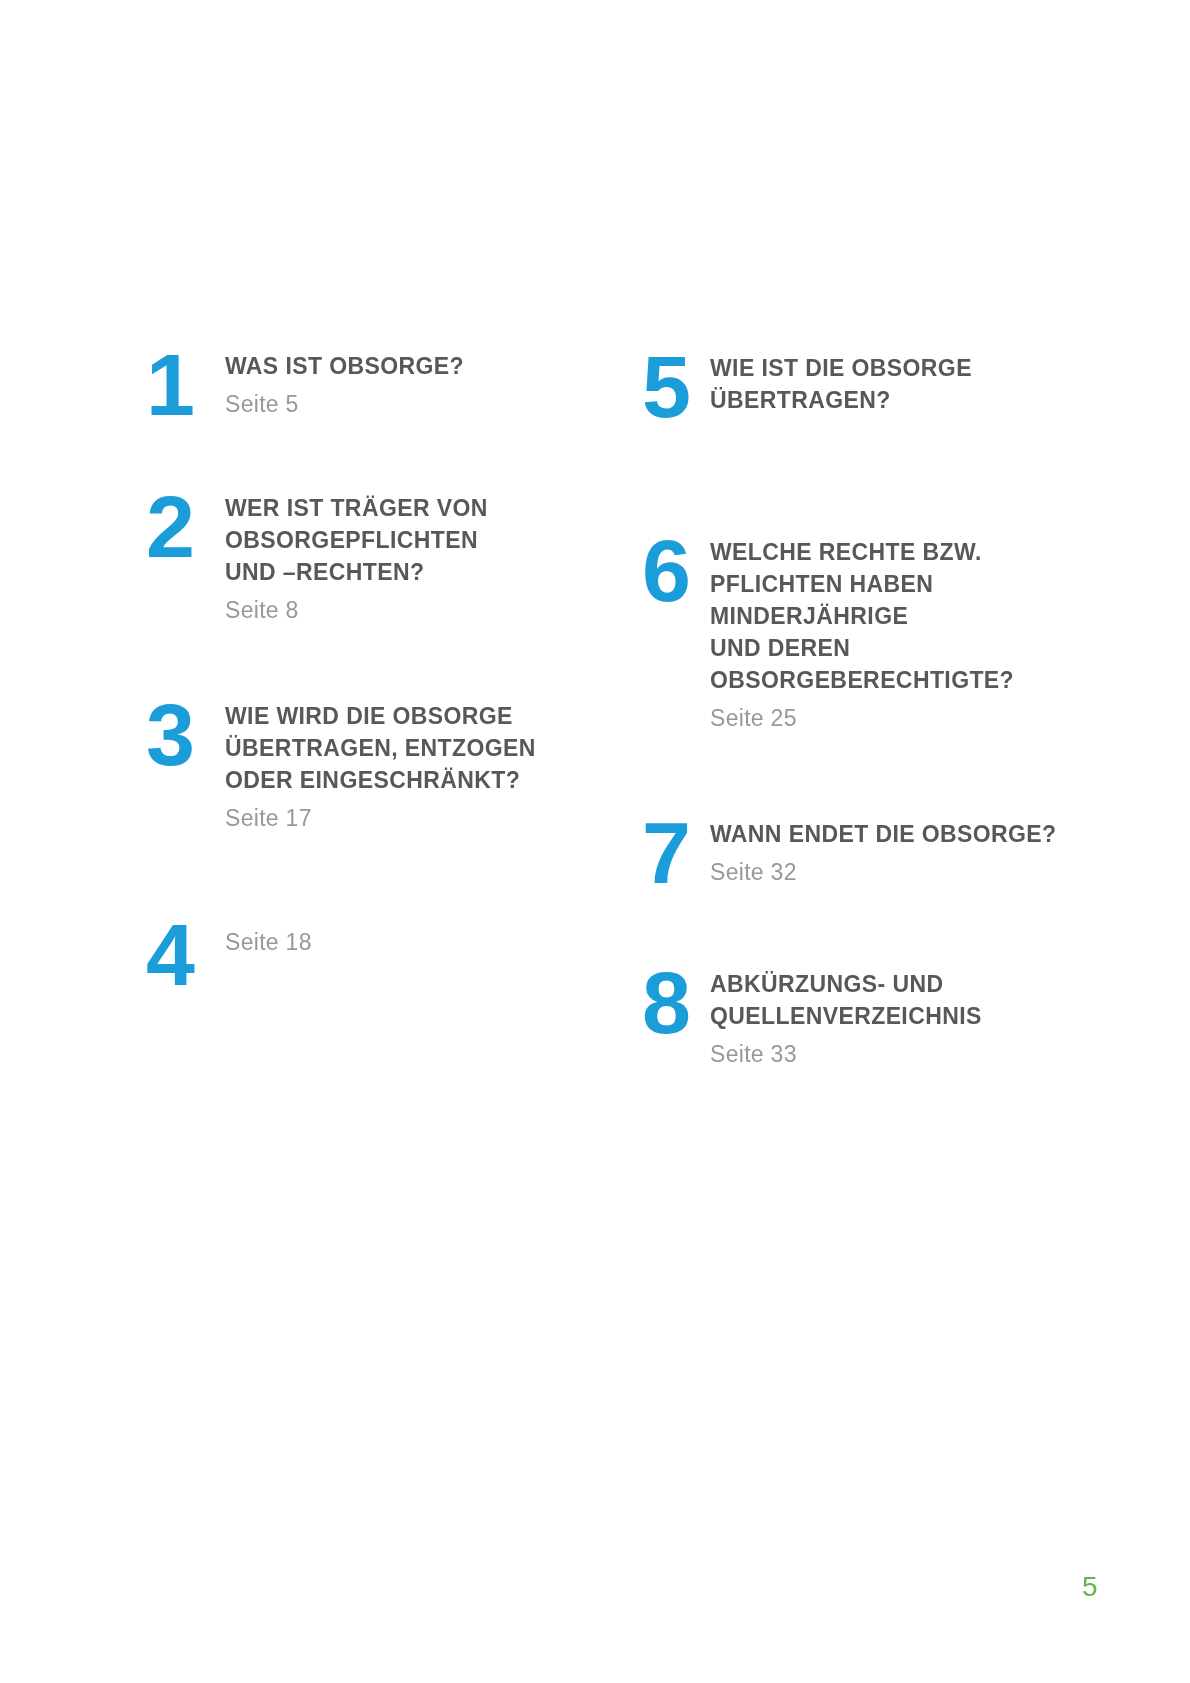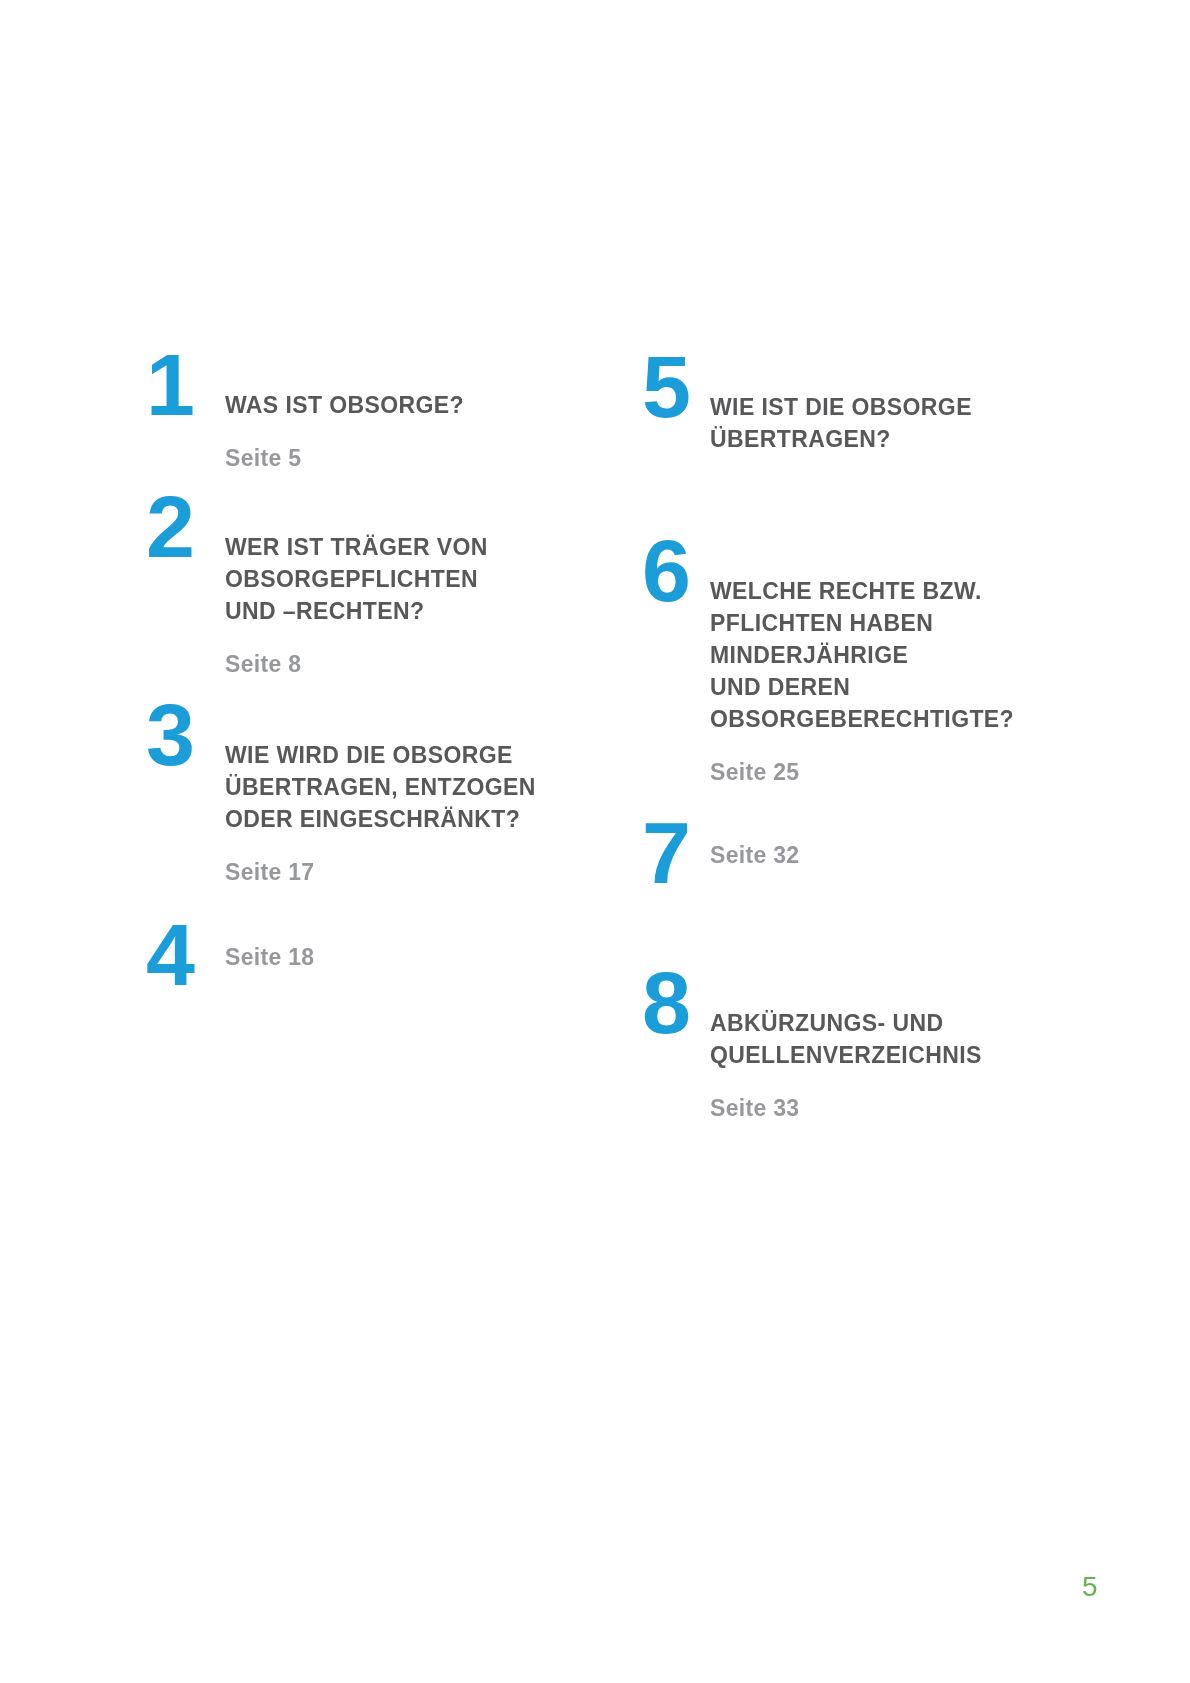--- a/index.html
+++ b/index.html
@@ -28,29 +28,28 @@
   .col-left .num  { width: 79px; }
   .col-right .num { width: 68px; }
   .txt { padding-top: 0; }
   .title {
     font-size: 23px;
     font-weight: 700;
     line-height: 32px;
     letter-spacing: 0.4px;
     color: #58585a;
     white-space: pre-line;
-    margin-top: 39px;
   }
   .seite {
     font-size: 23px;
-    font-weight: 700;
+    font-weight: 400;
     line-height: 32px;
     letter-spacing: 0.3px;
     color: #97989b;
-    margin-top: 21px;
+    margin-top: 6px;
   }
   .pagenum {
     position: absolute;
     left: 1082px;
     top: 1572px;
     font-size: 28px;
     line-height: 30px;
     color: #63b350;
   }
 </style>
@@ -110,20 +109,21 @@
 MINDERJÄHRIGE
 UND DEREN
 OBSORGEBERECHTIGTE?</div>
       <div class="seite">Seite 25</div>
     </div>
   </div>
 
   <div class="toc-item col-right" style="left:642px; top:818px;">
     <div class="num">7</div>
     <div class="txt">
+      <div class="title">WANN ENDET DIE OBSORGE?</div>
       <div class="seite">Seite 32</div>
     </div>
   </div>
 
   <div class="toc-item col-right" style="left:642px; top:968px;">
     <div class="num">8</div>
     <div class="txt">
       <div class="title">ABKÜRZUNGS- UND
  QUELLENVERZEICHNIS</div>
       <div class="seite">Seite 33</div>

